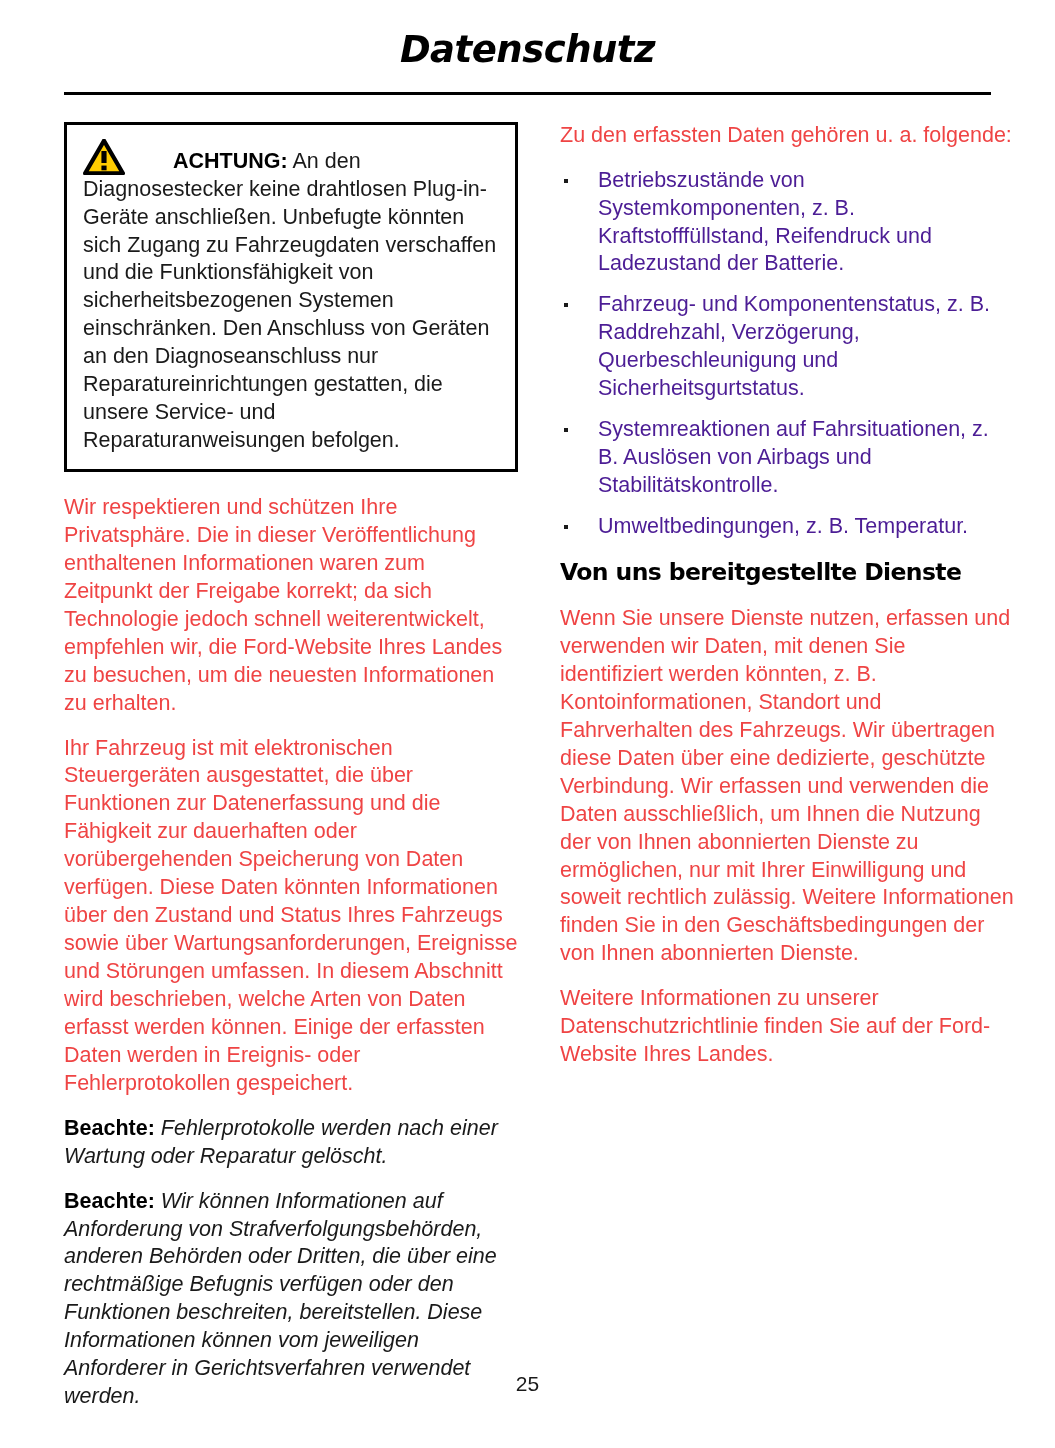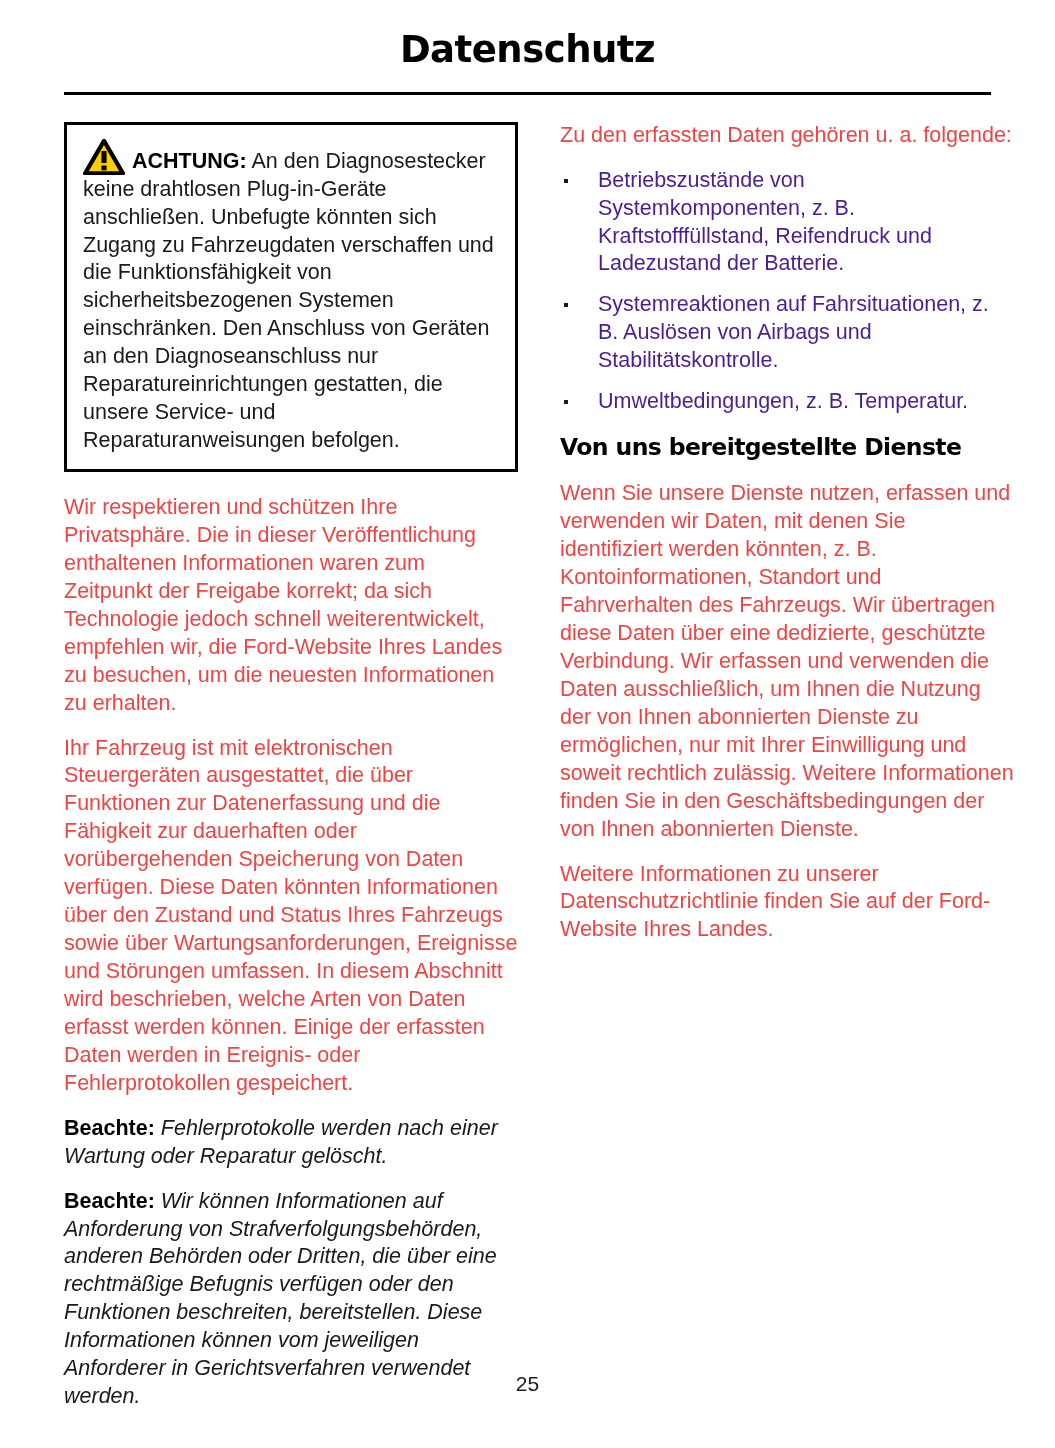--- a/index.html
+++ b/index.html
@@ -30,20 +30,21 @@
     text-align: center;
   }
   .page-title {
     font-family: "DejaVu Sans", sans-serif;
     font-weight: bold;
     font-size: 37px;
     letter-spacing: -0.5px;
     color: #000000;
     margin: 0;
     line-height: 1.1;
+    font-style: italic;
   }
   .header-rule {
     margin: 21px 64px 0 64px;
     border-top: 3px solid #000000;
   }
 
   
   .columns {
     display: flex;
     margin: 0 64px;
@@ -72,20 +73,21 @@
   .warn-icon {
     display: inline-block;
     vertical-align: -7px;
     margin-right: 7px;
     width: 42px;
     height: 36px;
   }
   .warn-label {
     font-weight: bold;
     color: #000000;
+    margin-left: 41px;
   }
 
   
   p.body-text {
     font-size: 21.5px;
     line-height: 1.30;
     margin: 0 0 17px 0;
     color: #ef4444;
   }
   p.body-text:last-child { margin-bottom: 18px; }
@@ -182,20 +184,21 @@
       <p class="note-text"><span class="note-label">Beachte:</span><span> Wir können Informationen auf Anforderung von Strafverfolgungsbehörden, anderen Behörden oder Dritten, die über eine rechtmäßige Befugnis verfügen oder den Funktionen beschreiten, bereitstellen. Diese Informationen können vom jeweiligen Anforderer in Gerichtsverfahren verwendet werden.</span></p>
 
     </div>
 
     <div class="col">
 
       <p class="body-text">Zu den erfassten Daten gehören u. a. folgende:</p>
 
       <ul class="bullets">
         <li><span class="bullet-dot"></span><span>Betriebszustände von Systemkomponenten, z. B. Kraftstofffüllstand, Reifendruck und Ladezustand der Batterie.</span></li>
+        <li><span class="bullet-dot"></span><span>Fahrzeug- und Komponentenstatus, z. B. Raddrehzahl, Verzögerung, Querbeschleunigung und Sicherheitsgurtstatus.</span></li>
         <li><span class="bullet-dot"></span><span>Systemreaktionen auf Fahrsituationen, z. B. Auslösen von Airbags und Stabilitätskontrolle.</span></li>
         <li><span class="bullet-dot"></span><span>Umweltbedingungen, z. B. Temperatur.</span></li>
       </ul>
 
 
       <h2 class="section-heading">Von uns bereitgestellte Dienste</h2>
 
       <p class="body-text">Wenn Sie unsere Dienste nutzen, erfassen und verwenden wir Daten, mit denen Sie identifiziert werden könnten, z. B. Kontoinformationen, Standort und Fahrverhalten des Fahrzeugs. Wir übertragen diese Daten über eine dedizierte, geschützte Verbindung. Wir erfassen und verwenden die Daten ausschließlich, um Ihnen die Nutzung der von Ihnen abonnierten Dienste zu ermöglichen, nur mit Ihrer Einwilligung und soweit rechtlich zulässig. Weitere Informationen finden Sie in den Geschäftsbedingungen der von Ihnen abonnierten Dienste.</p>
 
       <p class="body-text">Weitere Informationen zu unserer Datenschutzrichtlinie finden Sie auf der Ford-Website Ihres Landes.</p>

